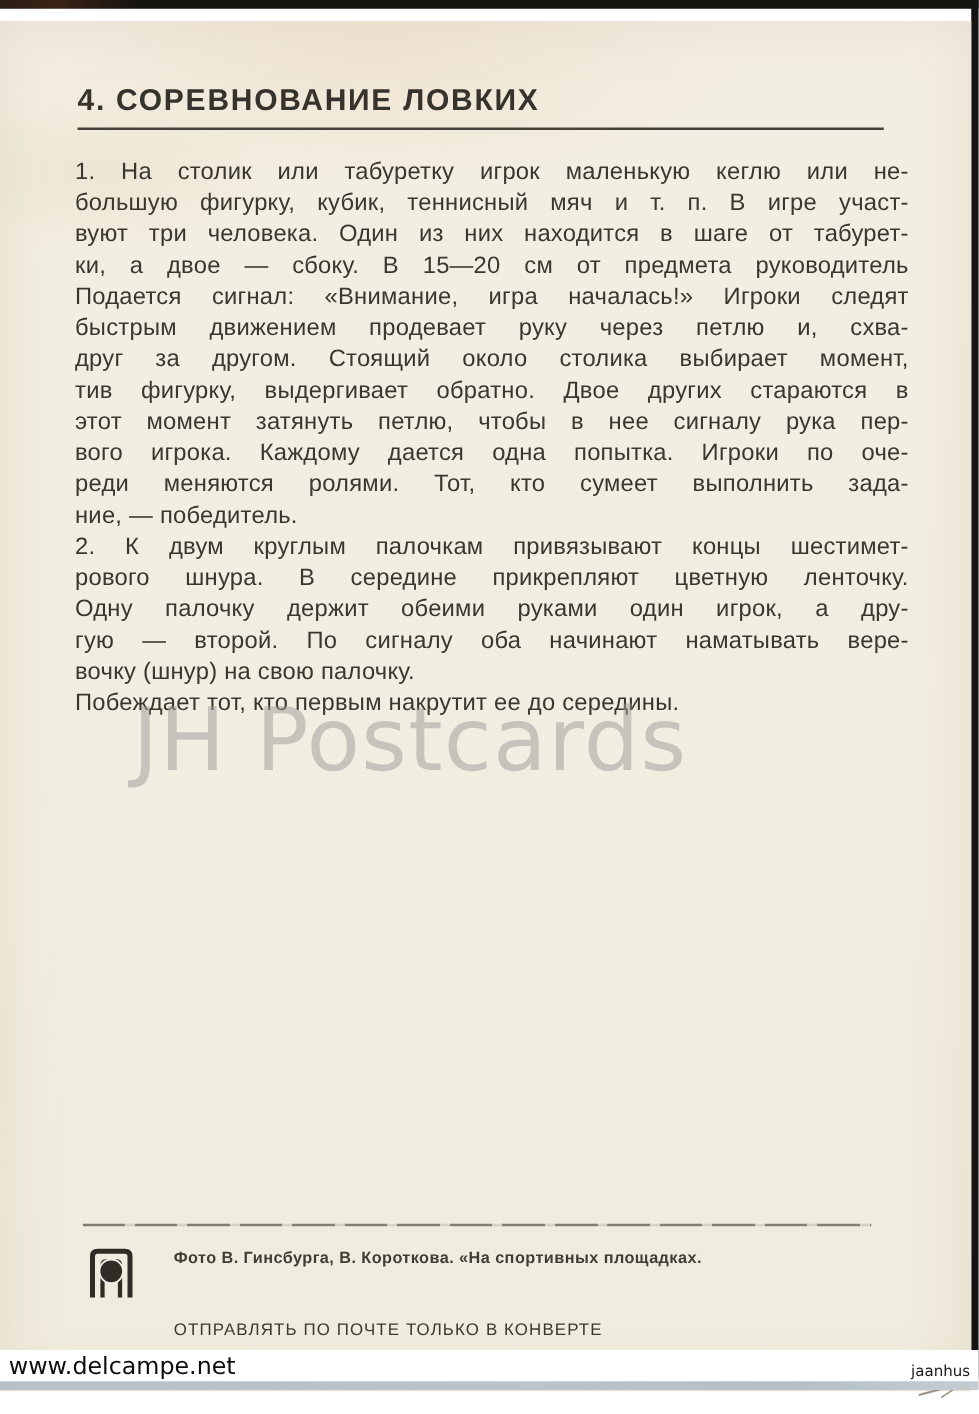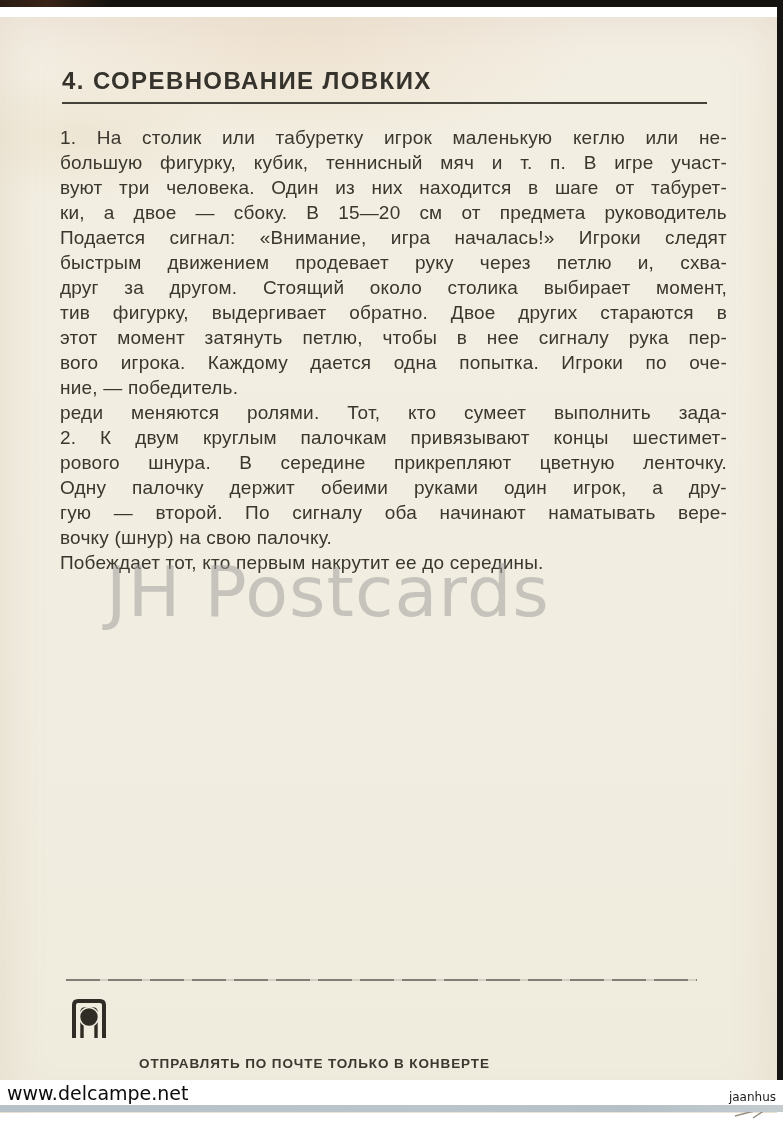--- a/index.html
+++ b/index.html
@@ -62,21 +62,21 @@
   .logo {
     position: absolute; left: 70px; top: 980px; width: 38px; height: 42px;
   }
   .imprint {
     position: absolute; left: 139px; top: 981px;
     font-size: 13px; font-weight: 700; letter-spacing: 0.35px;
     line-height: 15.5px; color: #403d36; white-space: nowrap;
   }
   .mailing-note {
     position: absolute; left: 139px; top: 1039px;
-    font-size: 13.5px; font-weight: 700; letter-spacing: 0.9px;
+    font-size: 13.5px; font-weight: 400; letter-spacing: 0.9px;
     color: #3b3830; white-space: nowrap;
   }
   .fold-mark {
     position: absolute; left: 733px; top: 1083px; width: 46px; height: 20px;
   }
   
   .scan-band {
     position: absolute; left: 0; top: 1101px; width: 783px; height: 11px;
     background: linear-gradient(90deg, #b6c2c8 0%, #b9c5ca 55%, #b4c0c6 80%, #c4ccd0 100%);
   }
@@ -215,31 +215,31 @@
           <span>вого</span>
           <span>игрока.</span>
           <span>Каждому</span>
           <span>дается</span>
           <span>одна</span>
           <span>попытка.</span>
           <span>Игроки</span>
           <span>по</span>
           <span>оче-</span>
         </div>
-        <div class="line last">ние, — победитель.</div>
         <div class="line">
           <span>реди</span>
           <span>меняются</span>
           <span>ролями.</span>
           <span>Тот,</span>
           <span>кто</span>
           <span>сумеет</span>
           <span>выполнить</span>
           <span>зада-</span>
         </div>
+        <div class="line last">ние, — победитель.</div>
       </div>
       <div>
         <div class="line">
           <span>2.</span>
           <span>К</span>
           <span>двум</span>
           <span>круглым</span>
           <span>палочкам</span>
           <span>привязывают</span>
           <span>концы</span>
@@ -287,20 +287,21 @@
 
   <div class="footer-rule"></div>
 
   <svg class="logo" viewBox="0 0 38 42">
     <path d="M4 41 L4 8 Q4 4 8 4 L30 4 Q34 4 34 8 L34 41" fill="none" stroke="#2f2c25" stroke-width="4"></path>
     <path d="M12 41 L12 15 Q12 12 15 12 L23 12 Q26 12 26 15 L26 41" fill="none" stroke="#2f2c25" stroke-width="3.4"></path>
     <circle cx="19" cy="20" r="9.5" fill="#2f2c25" stroke="#f1ede0" stroke-width="1.6"></circle>
   </svg>
 
   <div class="imprint">
+      <div>Фото В. Гинсбурга, В. Короткова. «На спортивных площадках.</div>
     </div>
 
   <div class="mailing-note">ОТПРАВЛЯТЬ ПО ПОЧТЕ ТОЛЬКО В КОНВЕРТЕ</div>
 
   <svg class="fold-mark" viewBox="0 0 46 20">
     <path d="M2 16 L40 6" stroke="#9a9284" stroke-width="1.6" fill="none"></path>
     <path d="M20 18 L44 2" stroke="#8a8274" stroke-width="1.2" fill="none"></path>
   </svg>
 </div>
 

